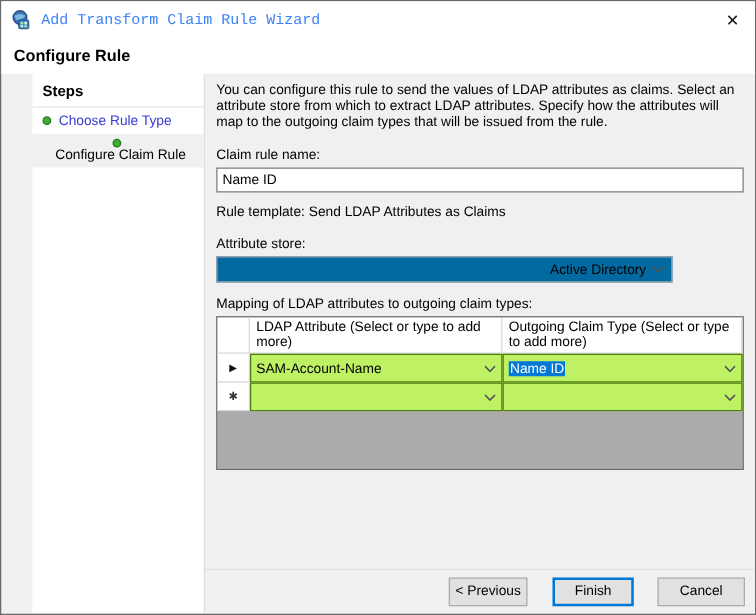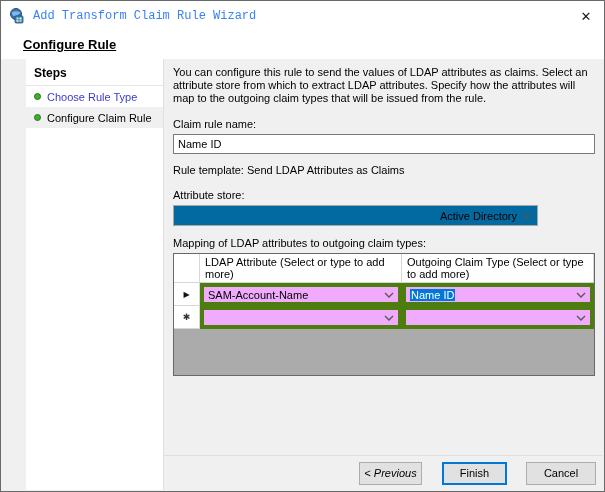--- a/index.html
+++ b/index.html
@@ -17,30 +17,30 @@
 
   
   .top-band { position:absolute; top:0; left:0; right:0; height:58px; background:#ffffff; }
   .titlebar { display:flex; align-items:center; height:30px; padding:0 10px 0 8px; }
   .app-icon { width:17px; height:16px; margin-right:7px; flex:0 0 auto; }
   .window-title { font-size:12px; color:#3b82f6; flex:1 1 auto;font-family:Liberation Mono, monospace; }
   .close-btn {
     width:24px; height:22px; display:flex; align-items:center; justify-content:center;
     font-size:13px; color:#1a1a1a; cursor:pointer; margin-right:-4px;
   }
-  .page-title { padding:6px 0 0 22px; font-size:13px; font-weight:bold; color:#000;text-decoration:underline; }
+  .page-title { padding:6px 0 0 10px; font-size:13px; font-weight:bold; color:#000; }
 
   
   .body { position:absolute; top:58px; left:1px; right:1px; bottom:1px; display:flex;padding-left:24px; }
 
   
   .sidebar { width:138px; background:#ffffff; border-right:1px solid #dfdfdf; flex:0 0 auto; }
   .steps-title { font-size:12px; font-weight:bold; padding:7px 10px 5px 8px; border-bottom:1px solid #e5e5e5; }
   .step-item { display:flex; align-items:center; padding:4px 4px 4px 8px; min-height:21px; }
-  .step-item.current { background:#f0f0f0; }
+  .step-item.current { background:#f0f0f0;flex-direction:column; }
   .step-dot {
     width:7px; height:7px; border-radius:50%;
     background:#3fae2a; border:1px solid #1e7a1e;
     margin-right:6px; flex:0 0 auto;
   }
   .step-link { color:#3a3ad1; cursor:pointer; }
   .step-current-label { color:#000; }
 
   
   .content { position:relative; flex:1 1 auto; background:#f0f0f0; padding:0 8px 0 9px; }
@@ -81,39 +81,39 @@
   }
   .sel-cell {
     display:flex; align-items:center; justify-content:center;
     border-right:1px solid #d6d6d6; border-bottom:1px solid #d6d6d6;
   }
   .row-arrow { font-size:8px; color:#111; }
   .row-star { font-size:9px; color:#333; }
   .cell-combo-wrap { background:#fff; padding:0; }
   .cell-combo {
     display:flex; align-items:center; justify-content:space-between;
-    height:100%; background:#f0abfc; border:4px solid #4d7c0f;
+    height:100%; background:#bef264; border:1px solid #4d7c0f;
     padding:0 4px; cursor:pointer;
   }
   .sel-highlight { background:#0078d7; color:#fff; padding:0 1px; }
   .grid-filler { grid-column:1 / 4; background:#ababab; }
 
   
   .footer {
     position:absolute; left:0; right:0; bottom:0; height:35px;
     border-top:1px solid #e0e0e0;
     display:flex; align-items:center; justify-content:flex-end;
     padding-right:7px; background:#f0f0f0;
   }
   .btn {
     height:23px; background:#e1e1e1; border:1px solid #adadad;
     font-family:"Liberation Sans", sans-serif; font-size:11px; color:#000;
     display:flex; align-items:center; justify-content:center; cursor:pointer;
   }
-  .btn-previous { width:63px; margin-right:20px;font-style:italic; }
+  .btn-previous { width:63px; margin-right:20px; }
   .btn-finish  { width:65px; border:2px solid #0078d7; margin-right:19px; }
   .btn-cancel  { width:70px; }
 </style>
 </head>
 <body>
 
 <div class="dialog">
 
   <div class="top-band">
     <div class="titlebar">

